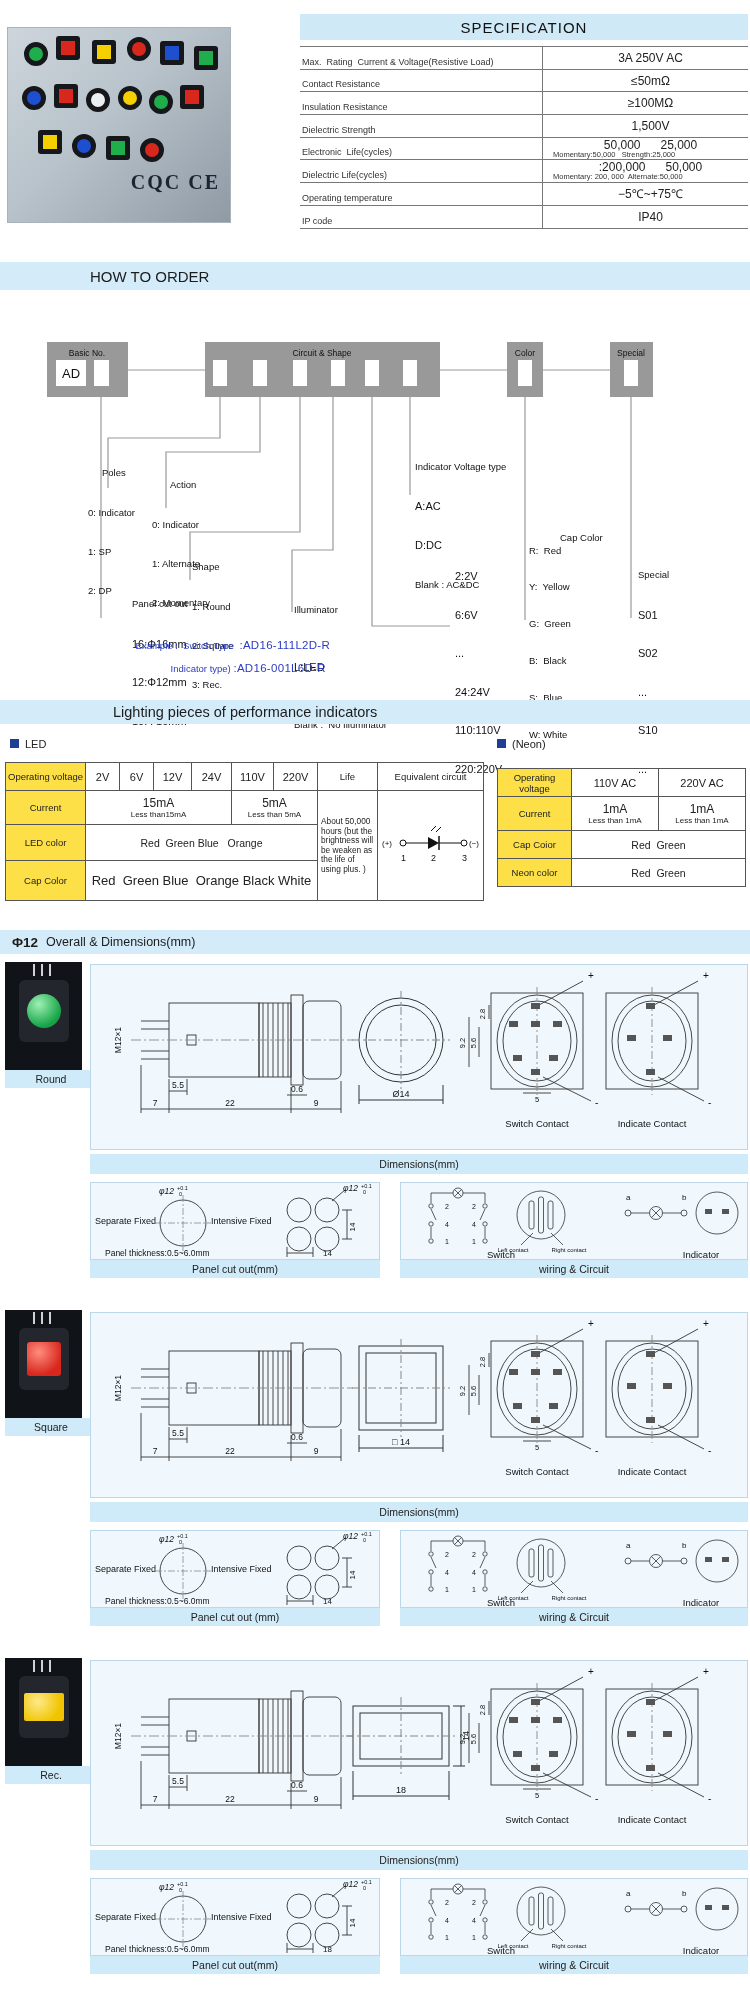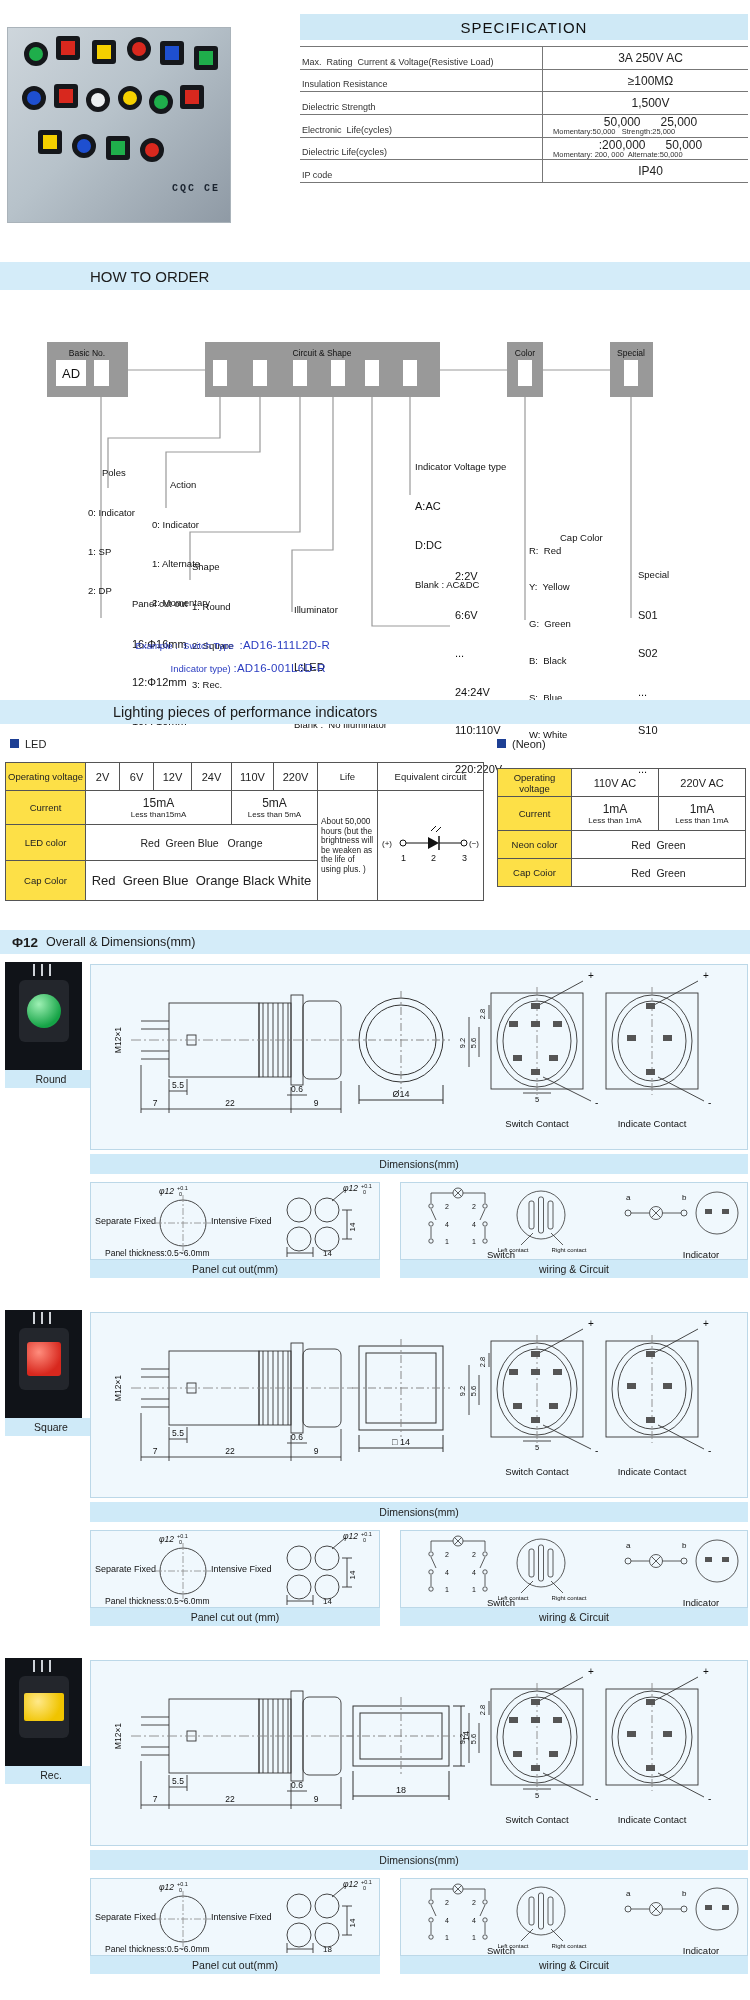--- a/index.html
+++ b/index.html
@@ -7,22 +7,22 @@
   .page{position:relative;width:750px;height:2000px;background:#fff;overflow:hidden;}
   .abs{position:absolute;}
   
   .photo{position:absolute;left:8px;top:28px;width:222px;height:194px;
     background:linear-gradient(135deg,#ced6dc 0%,#b7c2ca 45%,#8f9aa5 100%);box-shadow:0 0 0 1px #aab3ba;}
   .pbtn{position:absolute;width:24px;height:24px;box-sizing:border-box;border:5px solid #15171b;}
   .round{border-radius:50%;}
   .sq{border-radius:3px;}
   .c-red{background:#d8281e;} .c-green{background:#1fae4b;} .c-blue{background:#1e4fd0;}
   .c-yellow{background:#f5d000;} .c-white{background:#eceff1;}
-  .cqc{position:absolute;right:10px;bottom:28px;font-family:Liberation Mono, monospace;font-weight:bold;
-    font-size:10px;letter-spacing:2px;color:#1b2430;}
+  .cqc{position:absolute;right:10px;bottom:28px;font-family:Liberation Serif, serif;font-weight:bold;
+    font-size:20px;letter-spacing:2px;color:#1b2430;}
   
   .spec{position:absolute;left:300px;top:14px;width:448px;}
   .spec-head{height:26px;background:#cfe9f6;display:flex;align-items:center;justify-content:center;
     font-size:15px;letter-spacing:1px;color:#111;}
   .spec-body{border-top:1px solid #777;margin-top:6px;}
   .spec-row{display:flex;height:21.7px;border-bottom:1px solid #777;}
   .spec-label{width:240px;display:flex;align-items:flex-end;padding:0 0 2px 2px;font-size:9px;white-space:pre;color:#333;}
   .spec-val{flex:1;border-left:1px solid #777;padding-left:10px;display:flex;flex-direction:column;justify-content:center;}
   .spec-val .v{font-size:12px;white-space:pre;line-height:12px;text-align:center;}
   .spec-val .s{font-size:7.5px;white-space:pre;color:#333;line-height:8px;}
@@ -99,20 +99,26 @@
   <div class="spec">
     <div class="spec-head">SPECIFICATION</div>
     <div class="spec-body">
       <div class="spec-row">
         <div class="spec-label">Max.  Rating  Current &amp; Voltage(Resistive Load)</div>
         <div class="spec-val">
             <span class="v">3A 250V AC</span>
           </div>
       </div>
       <div class="spec-row">
+        <div class="spec-label">Contact Resistance</div>
+        <div class="spec-val">
+            <span class="v">≤50mΩ</span>
+          </div>
+      </div>
+      <div class="spec-row">
         <div class="spec-label">Insulation Resistance</div>
         <div class="spec-val">
             <span class="v">≥100MΩ</span>
           </div>
       </div>
       <div class="spec-row">
         <div class="spec-label">Dielectric Strength</div>
         <div class="spec-val">
             <span class="v">1,500V</span>
           </div>
@@ -122,20 +128,26 @@
         <div class="spec-val">
             <span class="v">50,000      25,000</span>
             <span class="s">Momentary:50,000   Strength:25,000</span>
           </div>
       </div>
       <div class="spec-row">
         <div class="spec-label">Dielectric Life(cycles)</div>
         <div class="spec-val">
             <span class="v">:200,000      50,000</span>
             <span class="s">Momentary: 200, 000  Alternate:50,000</span>
+          </div>
+      </div>
+      <div class="spec-row">
+        <div class="spec-label">Operating temperature</div>
+        <div class="spec-val">
+            <span class="v">−5℃~+75℃</span>
           </div>
       </div>
       <div class="spec-row">
         <div class="spec-label">IP code</div>
         <div class="spec-val">
             <span class="v">IP40</span>
           </div>
       </div>
     </div>
   </div>
@@ -344,25 +356,25 @@
       <td class="vs">
             <div class="b">1mA</div>
             <div class="s">Less than 1mA</div>
           </td>
       <td class="vs">
             <div class="b">1mA</div>
             <div class="s">Less than 1mA</div>
           </td>
     </tr>
     <tr style="height:28px">
-      <td class="hd">Neon color</td>
+      <td class="hd">Cap Coior</td>
       <td colspan="2" style="font-size:10.5px;white-space:pre">Red  Green</td>
     </tr>
     <tr style="height:28px">
-      <td class="hd">Cap Coior</td>
+      <td class="hd">Neon color</td>
       <td colspan="2" style="font-size:10.5px;white-space:pre">Red  Green</td>
     </tr>
   </tbody>
     </table>
 
   <div class="band" style="top:930px;height:24px;">
     <span style="margin-left:12px;font-size:13.5px;font-weight:bold">Φ12</span>
     <span style="margin-left:8px;font-size:12.5px;">Overall &amp; Dimensions(mm)</span>
   </div>
 

